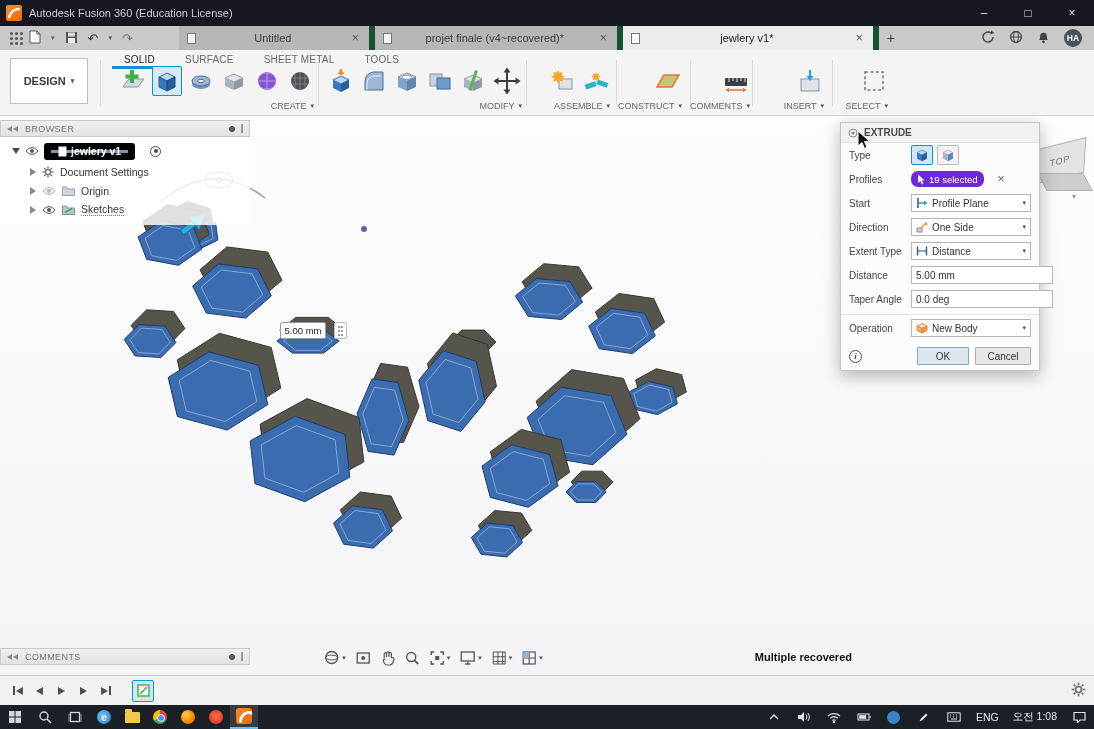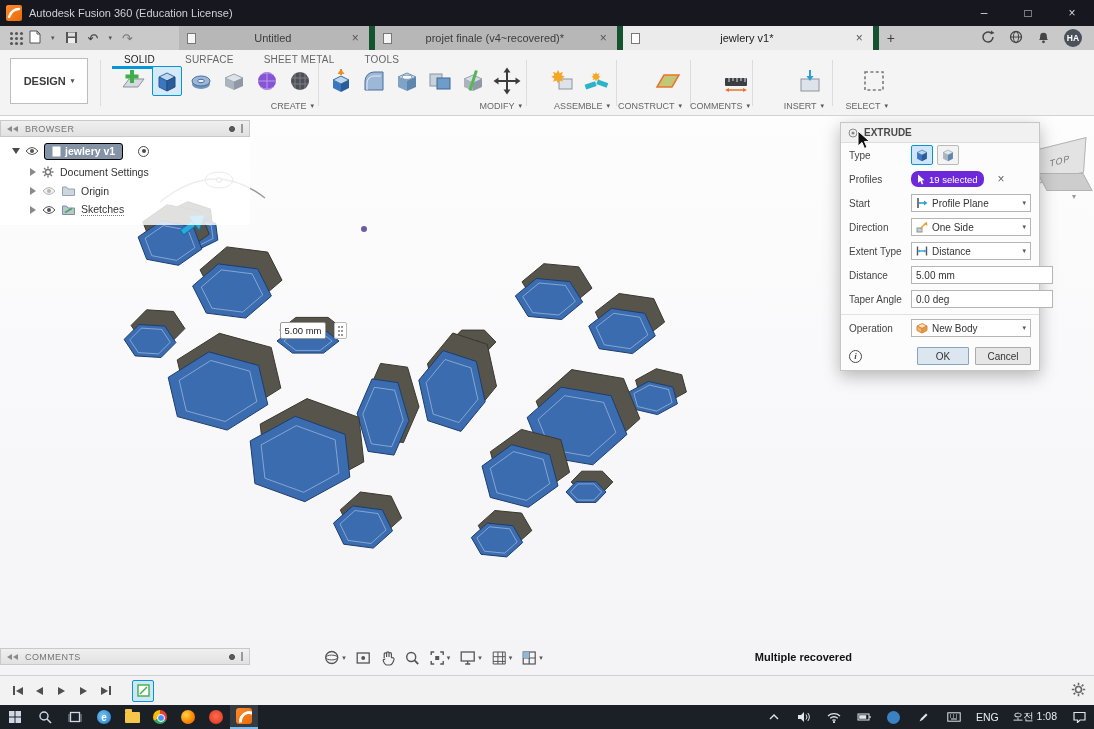--- a/index.html
+++ b/index.html
@@ -54,21 +54,21 @@
 .panel-head{height:17px;background:linear-gradient(#f0f0f0,#e1e1e1);border:1px solid #c9c9c9;display:flex;align-items:center;font-size:9px;color:#767676;padding:0 6px;gap:7px;letter-spacing:.4px}
 .ph-tri{width:0;height:0;border-top:3px solid transparent;border-bottom:3px solid transparent;border-right:5px solid #8a8a8a}
 .ph-right{margin-left:auto;display:flex;align-items:center;gap:6px}
 .ph-dot{width:6px;height:6px;border-radius:50%;background:#5c5c5c;border:1px solid #444}
 .ph-grip{width:2px;height:9px;background:#9a9a9a}
 .browser{position:absolute;left:0;top:120px;width:250px;z-index:6}
 .browser-body{background:rgba(255,255,255,.82);padding:3px 0 6px}
 .troot{display:flex;align-items:center;height:22px;padding-left:12px;gap:5px}
 .tri-down{width:0;height:0;border-left:4px solid transparent;border-right:4px solid transparent;border-top:6px solid #4a4a4a}
 .tri-right{width:0;height:0;border-top:4px solid transparent;border-bottom:4px solid transparent;border-left:6px solid #8a8a8a}
-.rootchip{display:flex;align-items:center;gap:4px;background:#8493a5;border:1px solid #000000;border-radius:3px;color:#fff;font-size:10.5px;font-weight:bold;padding:1px 7px;height:17px}
+.rootchip{display:flex;align-items:center;gap:4px;background:#8493a5;border:7px solid #000000;border-radius:3px;color:#fff;font-size:10.5px;font-weight:bold;padding:1px 7px;height:17px}
 .radio{width:11px;height:11px;border-radius:50%;border:1.5px solid #4a4a4a;display:flex;align-items:center;justify-content:center;margin-left:10px}
 .radio i{width:4px;height:4px;border-radius:50%;background:#4a4a4a}
 .trow{display:flex;align-items:center;height:19px;padding-left:30px;gap:6px;font-size:10.5px;color:#333}
 .trow .dotted{border-bottom:1px dotted #777}
 
 
 .dialog{position:absolute;left:840px;top:122px;width:200px;background:#fcfcfc;border:1px solid #c6c6c6;box-shadow:0 5px 16px rgba(0,0,0,.28);z-index:20;font-size:10px;color:#444}
 .dlg-head{height:20px;display:flex;align-items:center;gap:6px;padding:0 7px;background:#f1f1f1;border-bottom:1px solid #ddd;font-size:10px;font-weight:bold;color:#4a4a4a}
 .dlg-row{display:flex;align-items:center;height:24px;padding:0 8px}
 .dlg-row .lbl{width:62px;flex:none;color:#444}

